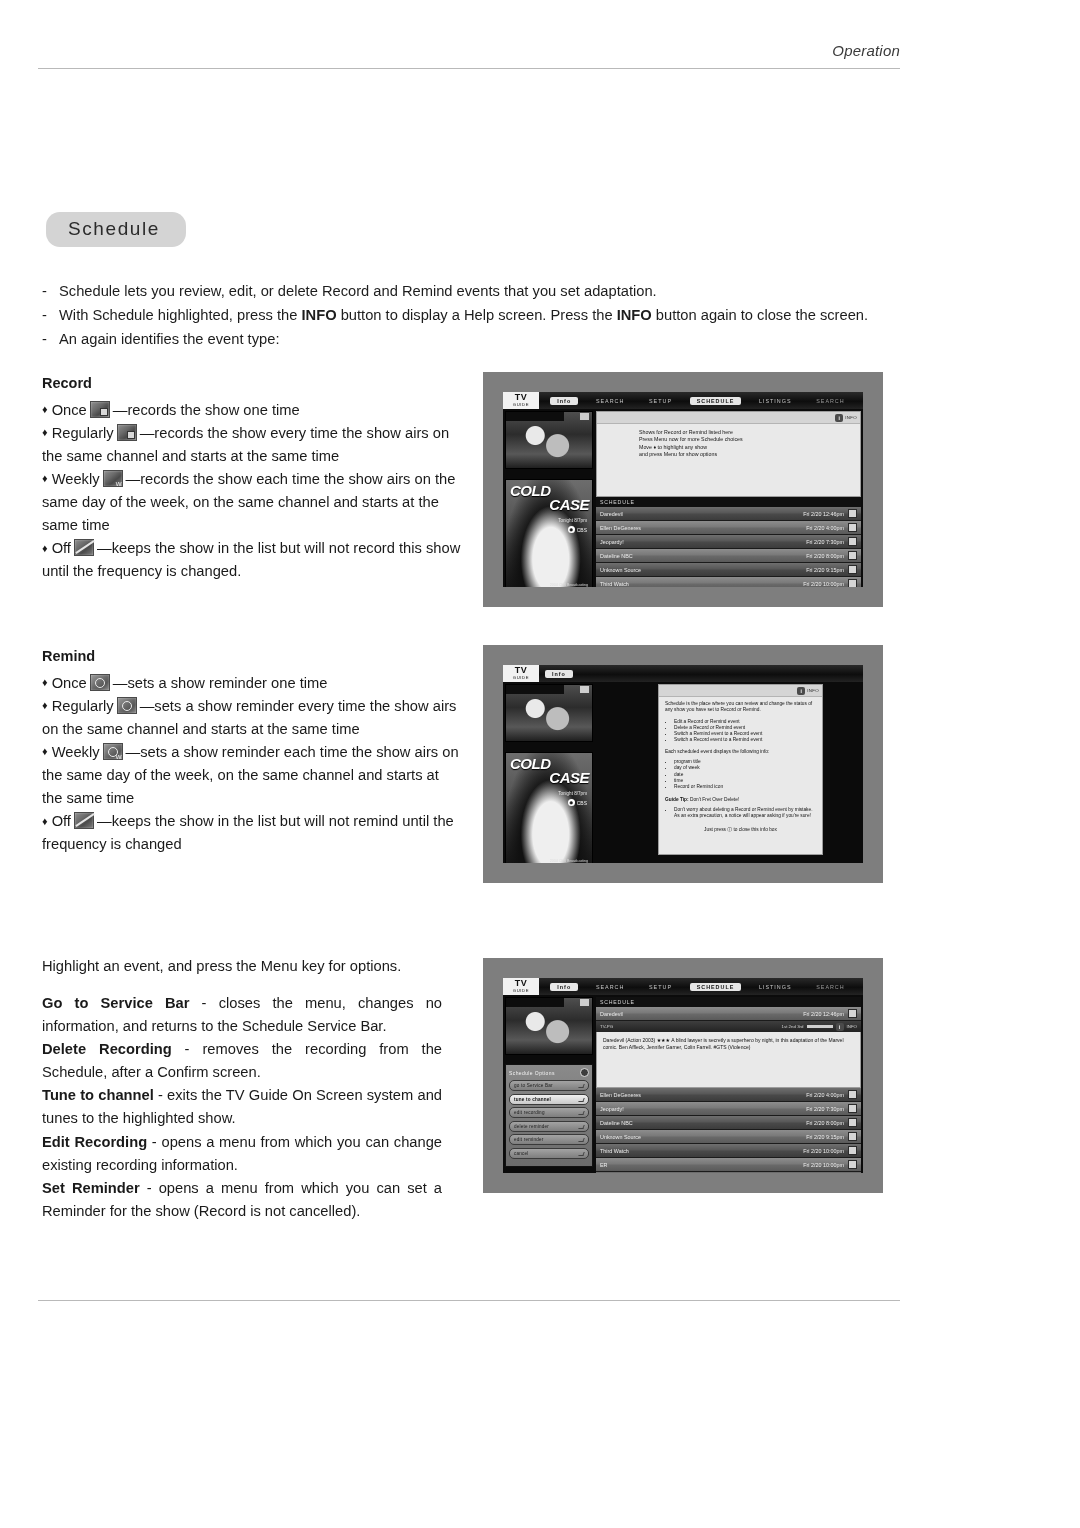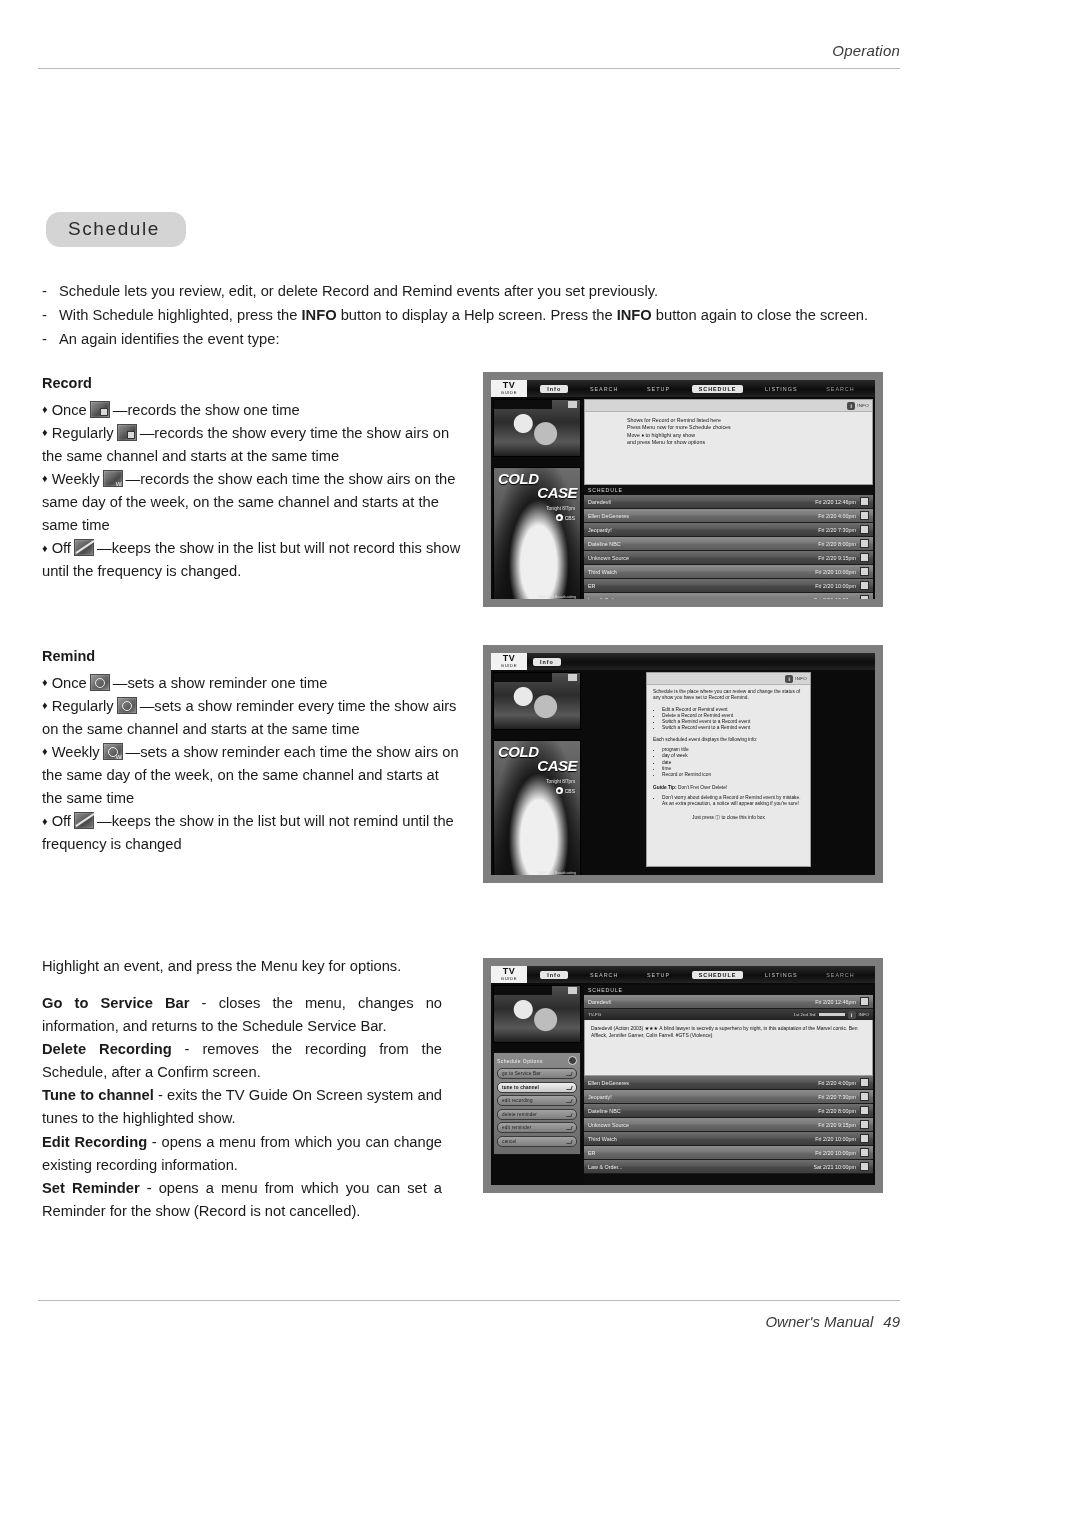--- a/index.html
+++ b/index.html
@@ -90,21 +90,21 @@
     border:1px solid #e9e9e9;border-radius:50%;
   }
 
   .opt-para{margin-bottom:0;text-align:justify;}
   .opt-para.spacer{margin-bottom:14px;}
 
   
   .shot{
     position:absolute;
     background:#7e7e7e;
-    padding:8px;
+    padding:20px;
     box-sizing:border-box;
   }
   #shot1{left:483px;top:372px;width:400px;height:235px;}
   #shot2{left:483px;top:645px;width:400px;height:238px;}
   #shot3{left:483px;top:958px;width:400px;height:235px;}
 
   .shot-inner{
     position:relative;width:100%;height:100%;
     background:#0b0b0b;overflow:hidden;
     font-family:"Liberation Sans", sans-serif;
@@ -275,21 +275,21 @@
   <div class="header">
     <div class="header-title">Operation</div>
     <div class="header-rule"></div>
   </div>
 
   <div class="chip">Schedule</div>
 
   <div class="intro">
     <div class="dash-row">
       <span class="dash-mark">-</span>
-      <span class="dash-text">Schedule lets you review, edit, or delete Record and Remind events after you set previously.</span>
+      <span class="dash-text">Schedule lets you review, edit, or delete Record and Remind events that you set adaptation.</span>
     </div>
     <div class="dash-row">
       <span class="dash-mark">-</span>
       <span class="dash-text">With Schedule highlighted, press the <b>INFO</b> button to display a Help screen. Press the <b>INFO</b> button again to close the screen.</span>
     </div>
     <div class="dash-row">
       <span class="dash-mark">-</span>
       <span class="dash-text">An again identifies the event type:</span>
     </div>
   </div>
@@ -636,18 +636,15 @@
               <span class="rowicon"></span>
             </span>
         </div>
         <div class="sched-fill" style="height:16px;"></div>
       </div>
     </div>
   </div>
 
   <div class="footer">
     <div class="footer-rule"></div>
-    <div class="footer-text">
-      <span>Owner's Manual</span><span class="pg">49</span>
-    </div>
   </div>
 
 </div>
 
 </body></html>

